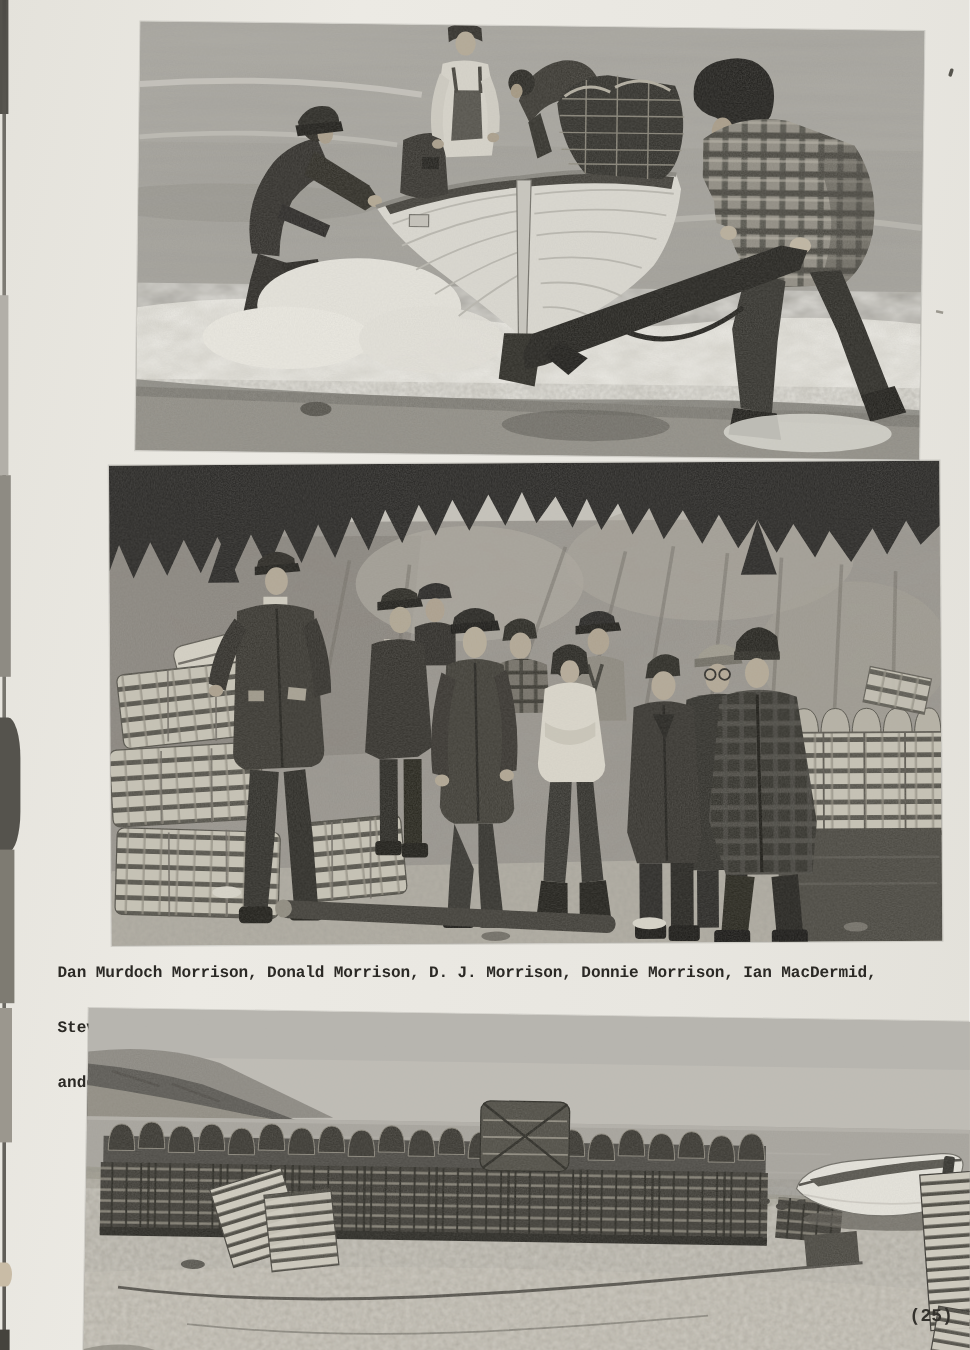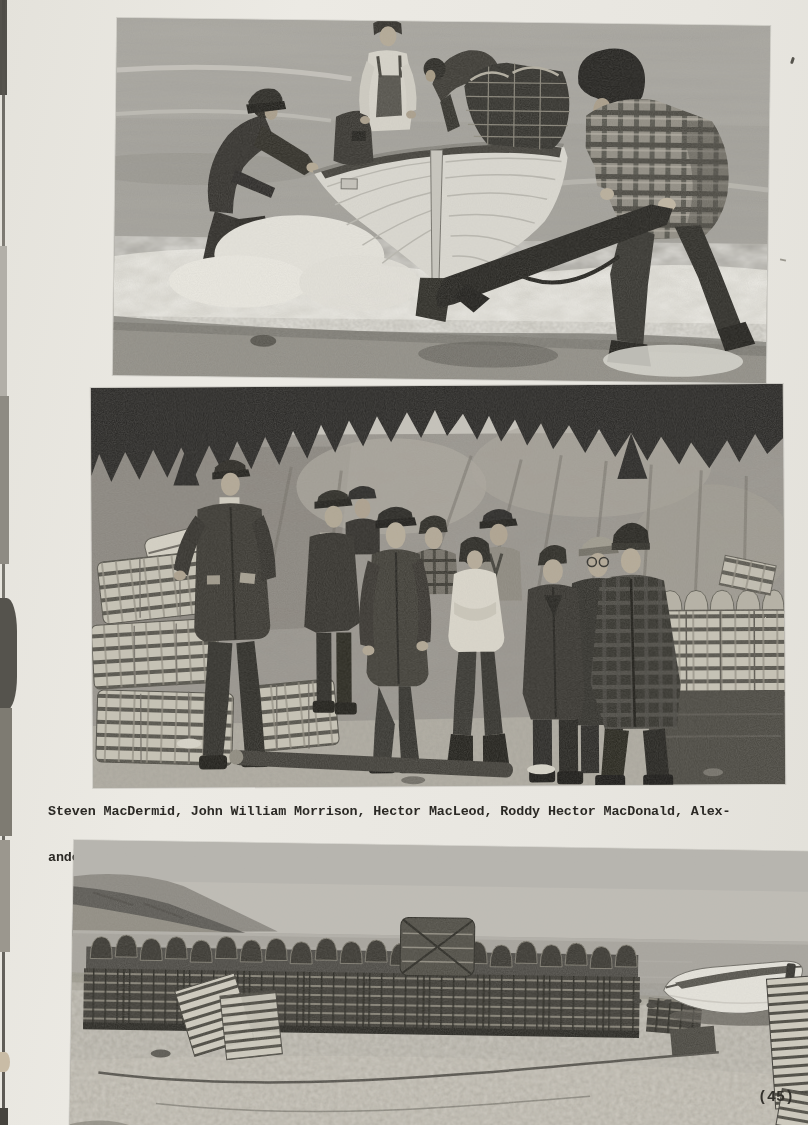--- a/index.html
+++ b/index.html
@@ -429,20 +429,21 @@
         <ellipse cx="448" cy="384" rx="14" ry="5" fill="#d9d6ca"></ellipse>
         <ellipse cx="620" cy="388" rx="10" ry="4" fill="#716e66"></ellipse>
         <ellipse cx="320" cy="394" rx="12" ry="4" fill="#6d6a62"></ellipse>
       </g>
 
       <rect width="692" height="400" filter="url(#p2g)"></rect>
     </svg>
   </figure>
 
   <div class="caption">
+    <div>Dan Murdoch Morrison, Donald Morrison, D. J. Morrison, Donnie Morrison, Ian MacDermid,</div>
     <div>Steven MacDermid, John William Morrison, Hector MacLeod, Roddy Hector MacDonald, Alex-</div>
     <div>ander Smith--Wreck Cove.</div>
   </div>
 
   <figure id="photo3" class="photo" aria-label="Rows of wooden lobster traps stacked on a cobble beach beside a white open boat at the water's edge, with a dark headland across the calm bay.">
     <svg viewBox="0 0 740 300" preserveAspectRatio="none" role="img">
       <defs>
         <filter id="p3p" x="0" y="0" width="100%" height="100%">
             <feTurbulence type="fractalNoise" baseFrequency="0.28" numOctaves="2" seed="13"></feTurbulence>
             <feColorMatrix type="matrix" values="0 0 0 0 0.26  0 0 0 0 0.25  0 0 0 0 0.22  0 0 0 0.45 0"></feColorMatrix>
@@ -581,14 +582,14 @@
         <ellipse cx="566" cy="152" rx="4" ry="2.5" fill="#3e3c36"></ellipse>
           <ellipse cx="580" cy="156" rx="5" ry="3" fill="#3e3c36"></ellipse>
         <ellipse cx="596" cy="152" rx="3.5" ry="2" fill="#3e3c36"></ellipse>
           <ellipse cx="90" cy="212" rx="10" ry="4" fill="#55534c"></ellipse>
       </g>
 
       <rect width="740" height="300" filter="url(#p3g)"></rect>
     </svg>
   </figure>
 
-  <div class="page-number">(45)</div>
+  <div class="page-number">(25)</div>
 </div>
 
 </body></html>

